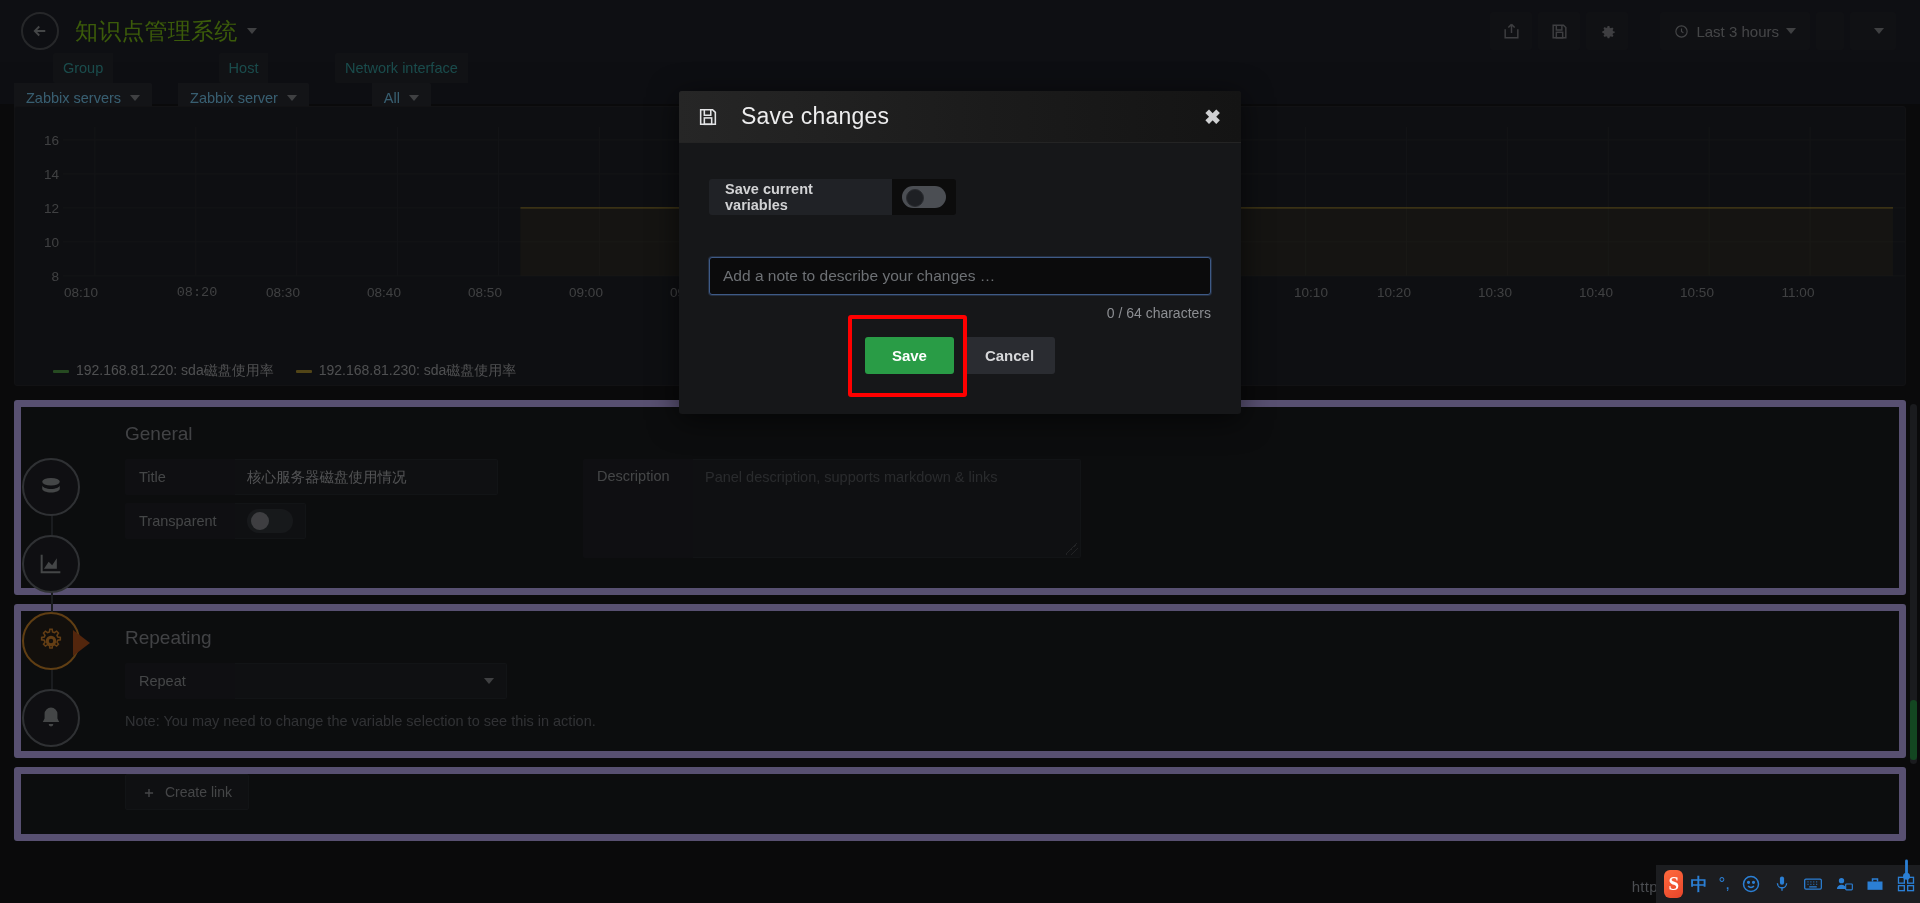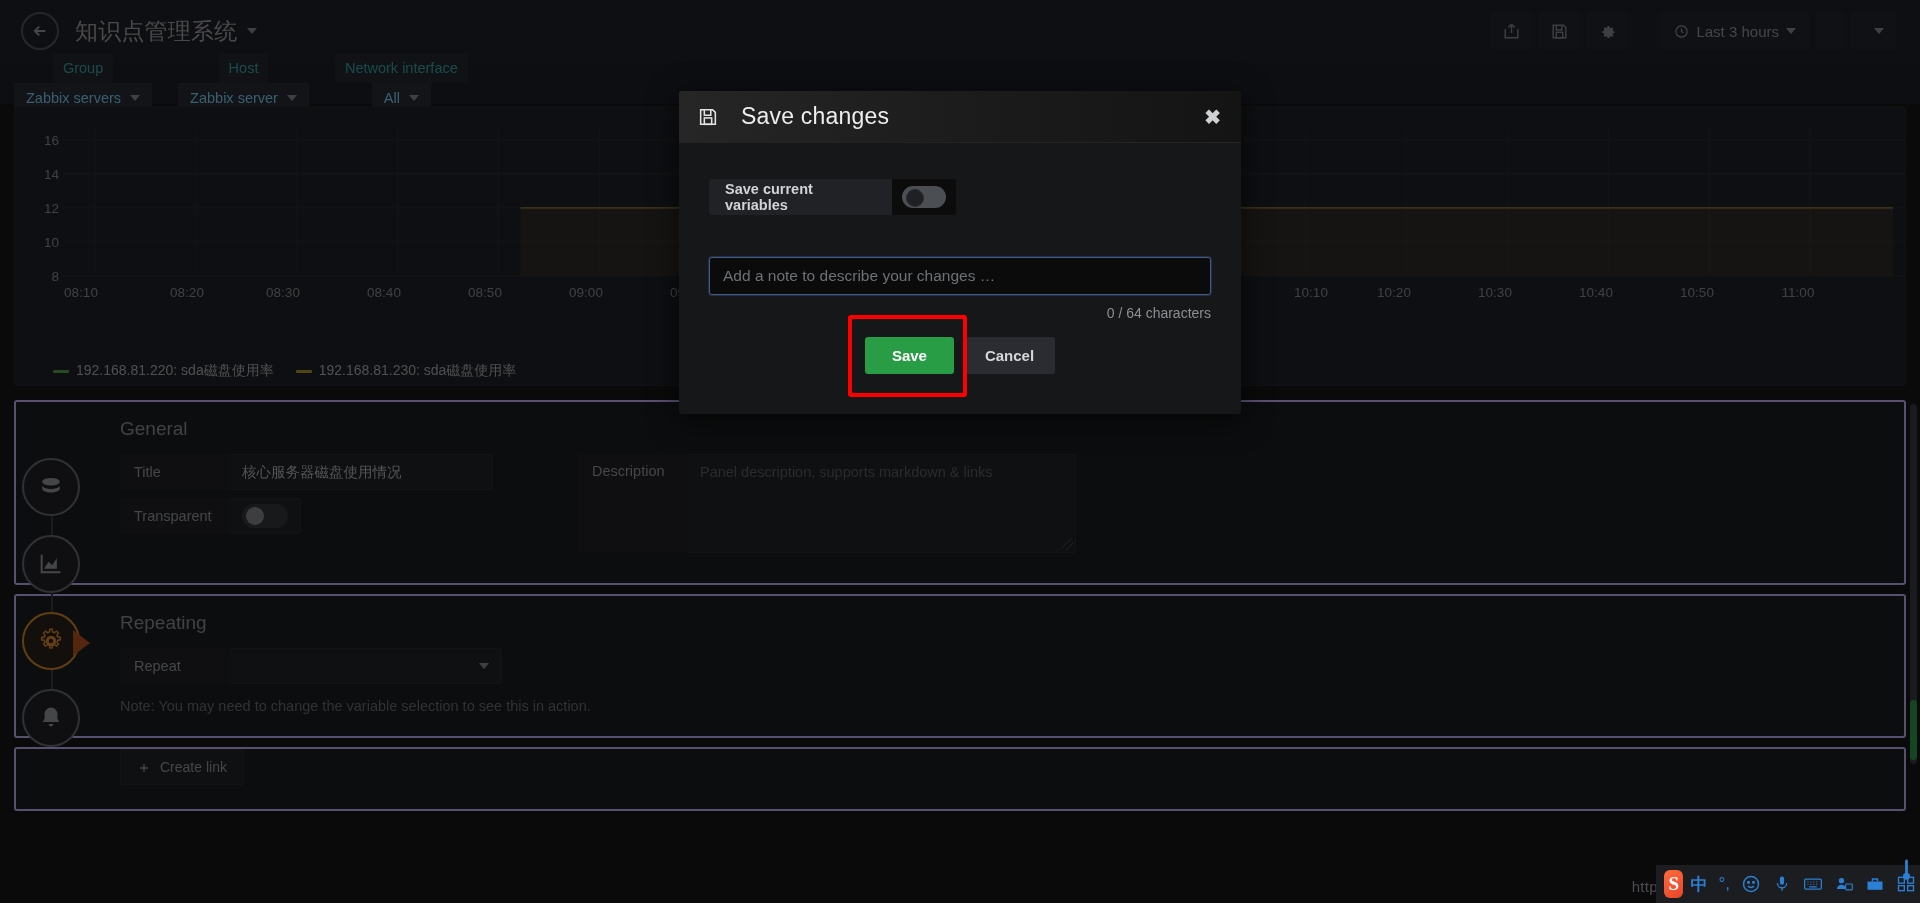--- a/index.html
+++ b/index.html
@@ -33,21 +33,21 @@
   }
   .back-btn {
     width: 38px; height: 38px; border-radius: 50%;
     border: 2px solid #55585e;
     display: flex; align-items: center; justify-content: center;
     margin-left: 7px; margin-right: 16px;
     color: #9a9ca0;
   }
   .back-btn svg { width: 18px; height: 18px; }
   .dash-title {
-    font-size: 23px; color: #a3a3a3; letter-spacing: .2px;
+    font-size: 23px; color: #84cc16; letter-spacing: .2px;
     display: flex; align-items: center; gap: 10px;
   }
   .caret {
     width: 0; height: 0;
     border-left: 5px solid transparent;
     border-right: 5px solid transparent;
     border-top: 6px solid #8e9094;
     display: inline-block;
   }
   .nav-right {
@@ -120,21 +120,21 @@
   .legend-swatch { width: 16px; height: 3px; border-radius: 1px; display: inline-block; }
 
   
   .edit-pane {
     position: absolute; top: 400px; left: 0; right: 0; bottom: 0;
     background: #161719;
     padding: 0 14px;
     overflow: hidden;
   }
   .section {
-    background: #1b1d21; border: 2px solid #c4b5fd; border-radius: 3px;
+    background: #1b1d21; border: 7px solid #c4b5fd; border-radius: 3px;
     margin-bottom: 9px;
   }
   .section-title {
     font-size: 19px; color: #93959a; font-weight: 400;
     padding: 16px 0 14px 0; margin-left: 104px;
   }
   .section-body { padding: 0 0 22px 0; margin-left: 104px; display: flex; gap: 0; }
   .field-row { display: flex; align-items: stretch; margin-bottom: 8px; }
   .field-label {
     background: #222428; color: #9a9ca0; font-size: 14.5px;
@@ -463,21 +463,21 @@
         <line x1="506" y1="101" x2="1880" y2="101" stroke="#b89b35" stroke-width="1.4" stroke-opacity="0.85"></line>
       </svg>
 
       <div class="ytick" style="top:33px;">16</div>
       <div class="ytick" style="top:67px;">14</div>
       <div class="ytick" style="top:101px;">12</div>
       <div class="ytick" style="top:135px;">10</div>
       <div class="ytick" style="top:169px;">8</div>
 
       <div class="xtick" style="left:66px;top:178px;">08:10</div>
-      <div class="xtick" style="left:172px;top:178px;">08:20</div>
+      <div class="xtick" style="left:182px;top:178px;font-family:Liberation Mono, monospace;">08:20</div>
       <div class="xtick" style="left:268px;top:178px;">08:30</div>
       <div class="xtick" style="left:369px;top:178px;">08:40</div>
       <div class="xtick" style="left:470px;top:178px;">08:50</div>
       <div class="xtick" style="left:571px;top:178px;">09:00</div>
       <div class="xtick" style="left:672px;top:178px;">09:10</div>
       <div class="xtick" style="left:773px;top:178px;">09:20</div>
       <div class="xtick" style="left:874px;top:178px;">09:30</div>
       <div class="xtick" style="left:975px;top:178px;">09:40</div>
       <div class="xtick" style="left:1076px;top:178px;">09:50</div>
       <div class="xtick" style="left:1177px;top:178px;">10:00</div>

